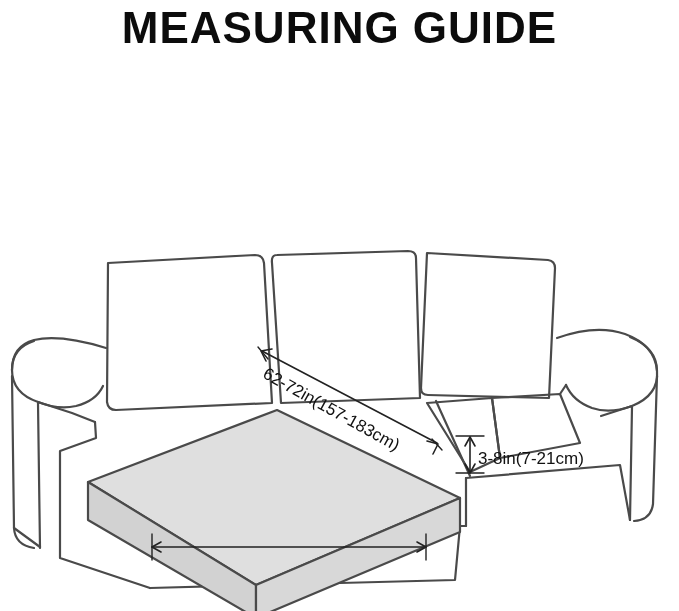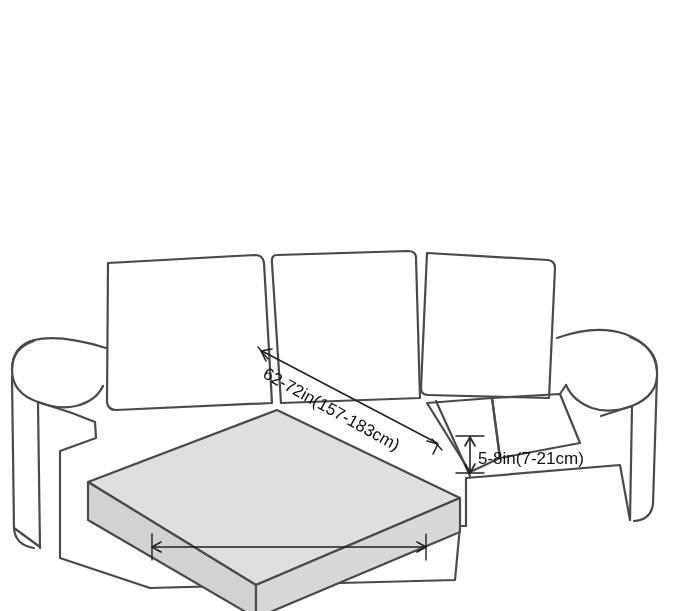--- a/index.html
+++ b/index.html
@@ -59,20 +59,21 @@
   #lbl-width {
     left: 236px;
     top: 470px;
   }
 </style>
 </head>
 <body>
 
 <div id="page">
 
+  <div id="title">MEASURING GUIDE</div>
 
   <div id="diagram">
     <svg width="679" height="553" viewBox="0 0 679 553">
       <g fill="none" stroke="#4a4a4a" stroke-width="2.2" stroke-linejoin="round" stroke-linecap="round">
 
         <path d="M108 205 L255 197 Q263 197 264 205 L272 345 L116 352 Q108 352 107 344 Z"></path>
 
         <path d="M277 197 L408 193 Q416 193 416 200 L420 340 L281 345 L272 205 Q271 197 277 197 Z"></path>
 
         <path d="M427 195 L548 202 Q555 203 555 210 L549 340 L428 337 Q421 337 421 330 Z"></path>
@@ -127,17 +128,17 @@
           <polyline points="161,484 152,489 161,494" fill="none"></polyline>
           <polyline points="417,484 426,489 417,494" fill="none"></polyline>
           <line x1="152" y1="476" x2="152" y2="502" stroke-width="1.4"></line>
           <line x1="426" y1="476" x2="426" y2="502" stroke-width="1.4"></line>
         </g>
       </g>
     </svg>
 
     <div class="dim-label" id="lbl-depth">62-72in(157-183cm)</div>
 
-    <div class="dim-label" id="lbl-height">5-8in(7-21cm)</div>
+    <div class="dim-label" id="lbl-height">3-8in(7-21cm)</div>
 
   </div>
 
 </div>
 
 </body></html>

